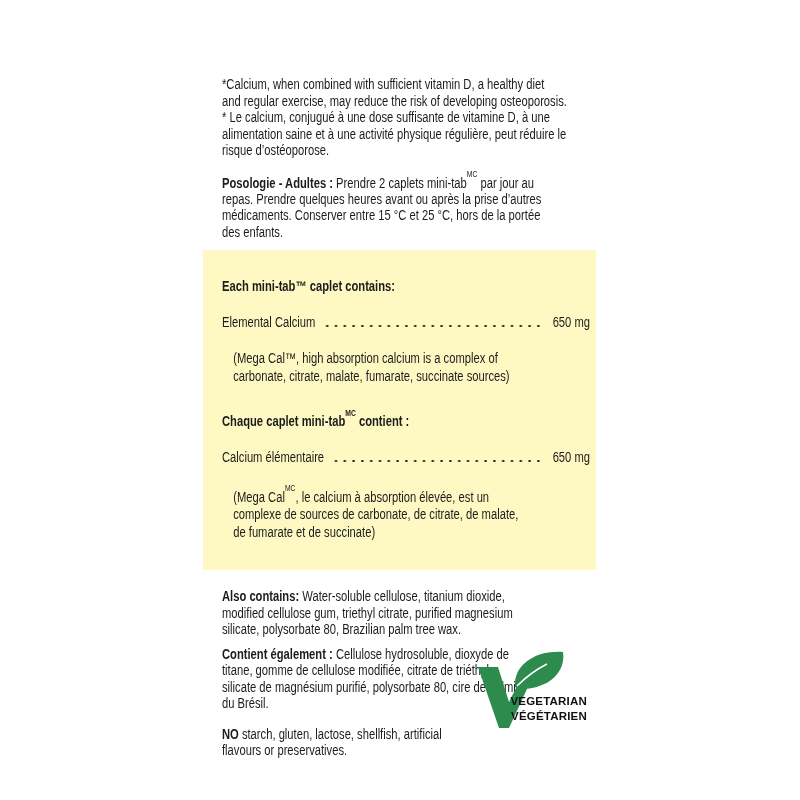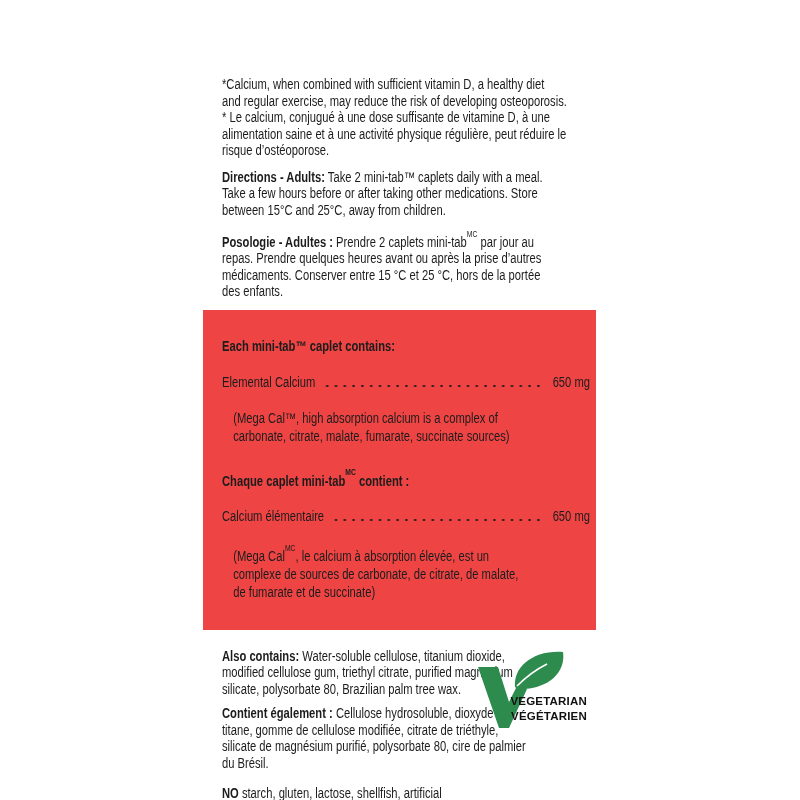--- a/index.html
+++ b/index.html
@@ -22,21 +22,21 @@
   .lead { font-weight:bold; }
 
   .m-footnote  { margin-top:76px; }
   .m-directions{ margin-top:10px; }
   .m-posologie { margin-top:12px; }
   .m-box       { margin-top:10px; }
   .m-also      { margin-top:18px;text-decoration:underline; }
   .m-contient  { margin-top:8px; }
   .m-no        { margin-top:14px; }
 
-  .greenbox { background:#ef4444; padding:9px 0 11px 19px; }
+  .greenbox { background:#fef9c3; padding:9px 0 11px 19px; }
   .greenbox .sw { line-height:18px; }
   .bl { display:block; font-weight:bold; }
   .bl.fr { margin-top:5px; }
   .note { display:block; padding-left:14px; }
 
   .dotrow { display:flex; width:460px; align-items:baseline; }
   .dotname, .dotval { white-space:nowrap; }
   .leader {
     flex:1 1 auto; height:18px; align-self:center;
     background-image:radial-gradient(circle, #1c1c1c 1.2px, rgba(0,0,0,0) 1.5px);
@@ -59,25 +59,20 @@
   <div class="label">
 
     <div class="block m-footnote">
       <span class="sw"><span>*Calcium, when combined with sufficient vitamin D, a healthy diet
 and regular exercise, may reduce the risk of developing osteoporosis.
 * Le calcium, conjugué à une dose suffisante de vitamine D, à une
 alimentation saine et à une activité physique régulière, peut réduire le
 risque d’ostéoporose.</span></span>
     </div>
 
-    <div class="block m-directions">
-      <span class="sw"><b class="lead">Directions - Adults:</b><span> Take 2 mini-tab™ caplets daily with a meal.
-Take a few hours before or after taking other medications. Store
-between 15°C and 25°C, away from children.</span></span>
-    </div>
 
     <div class="block m-posologie">
       <span class="sw"><b class="lead">Posologie - Adultes :</b><span> Prendre 2 caplets mini-tab</span><sup class="sup">MC</sup><span> par jour au
 repas. Prendre quelques heures avant ou après la prise d’autres
 médicaments. Conserver entre 15 °C et 25 °C, hors de la portée
 des enfants.</span></span>
     </div>
 
     <div class="block greenbox m-box">
       <span class="sw">

